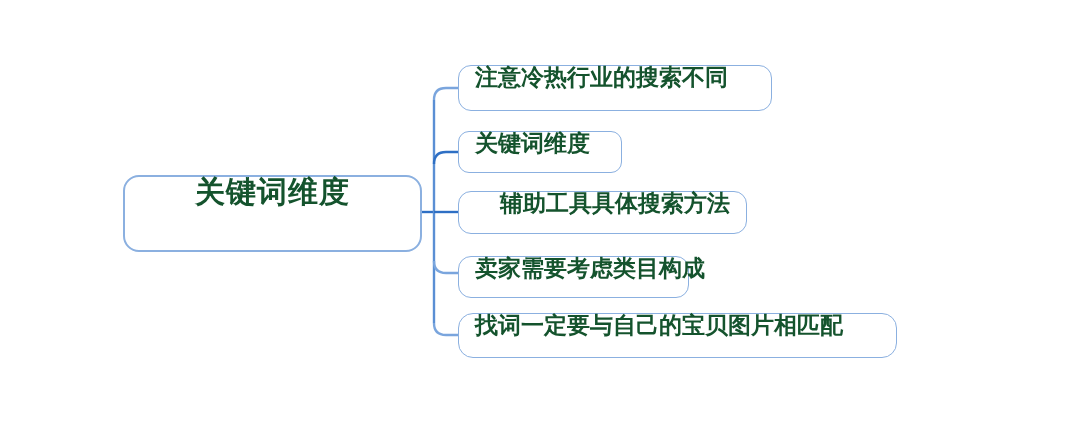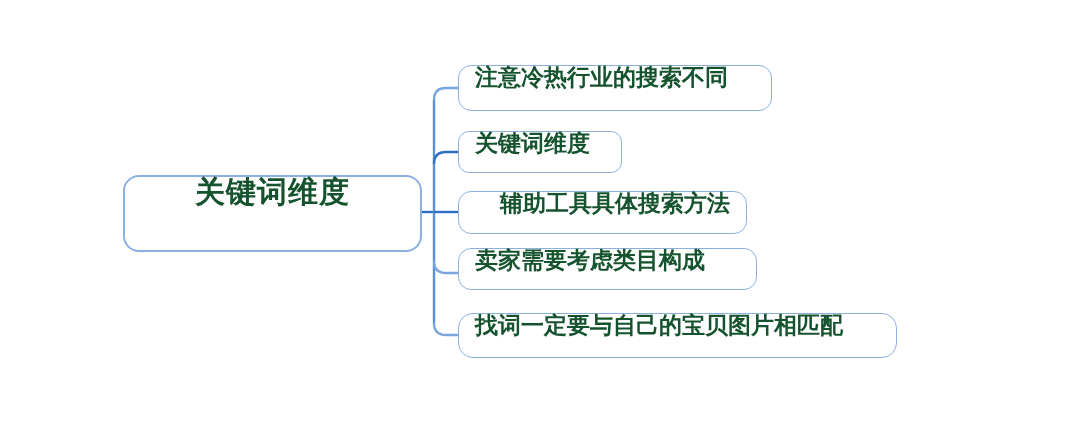--- a/index.html
+++ b/index.html
@@ -52,21 +52,21 @@
     letter-spacing: 1px;
   }
   .node-branch {
     padding-left: 16px;
     padding-right: 16px;
     font-size: 23px;
   }
   .node-b1 { left: 458px; top: 65px;  width: 314px; height: 46px; }
   .node-b2 { left: 458px; top: 131px; width: 164px; height: 42px; border-radius: 11px; }
   .node-b3 { left: 458px; top: 191px; width: 289px; height: 43px; padding-left: 41px; }
-  .node-b4 { left: 458px; top: 248px; width: 299px; height: 42px; }
+  .node-b4 { left: 458px; top: 256px; width: 231px; height: 42px; }
   .node-b5 { left: 458px; top: 313px; width: 439px; height: 45px; border-radius: 15px; }
   .node-label {
     display: block;
     line-height: 1;
   }
 </style>
 </head>
 <body>
 
 <div id="mindmap">

